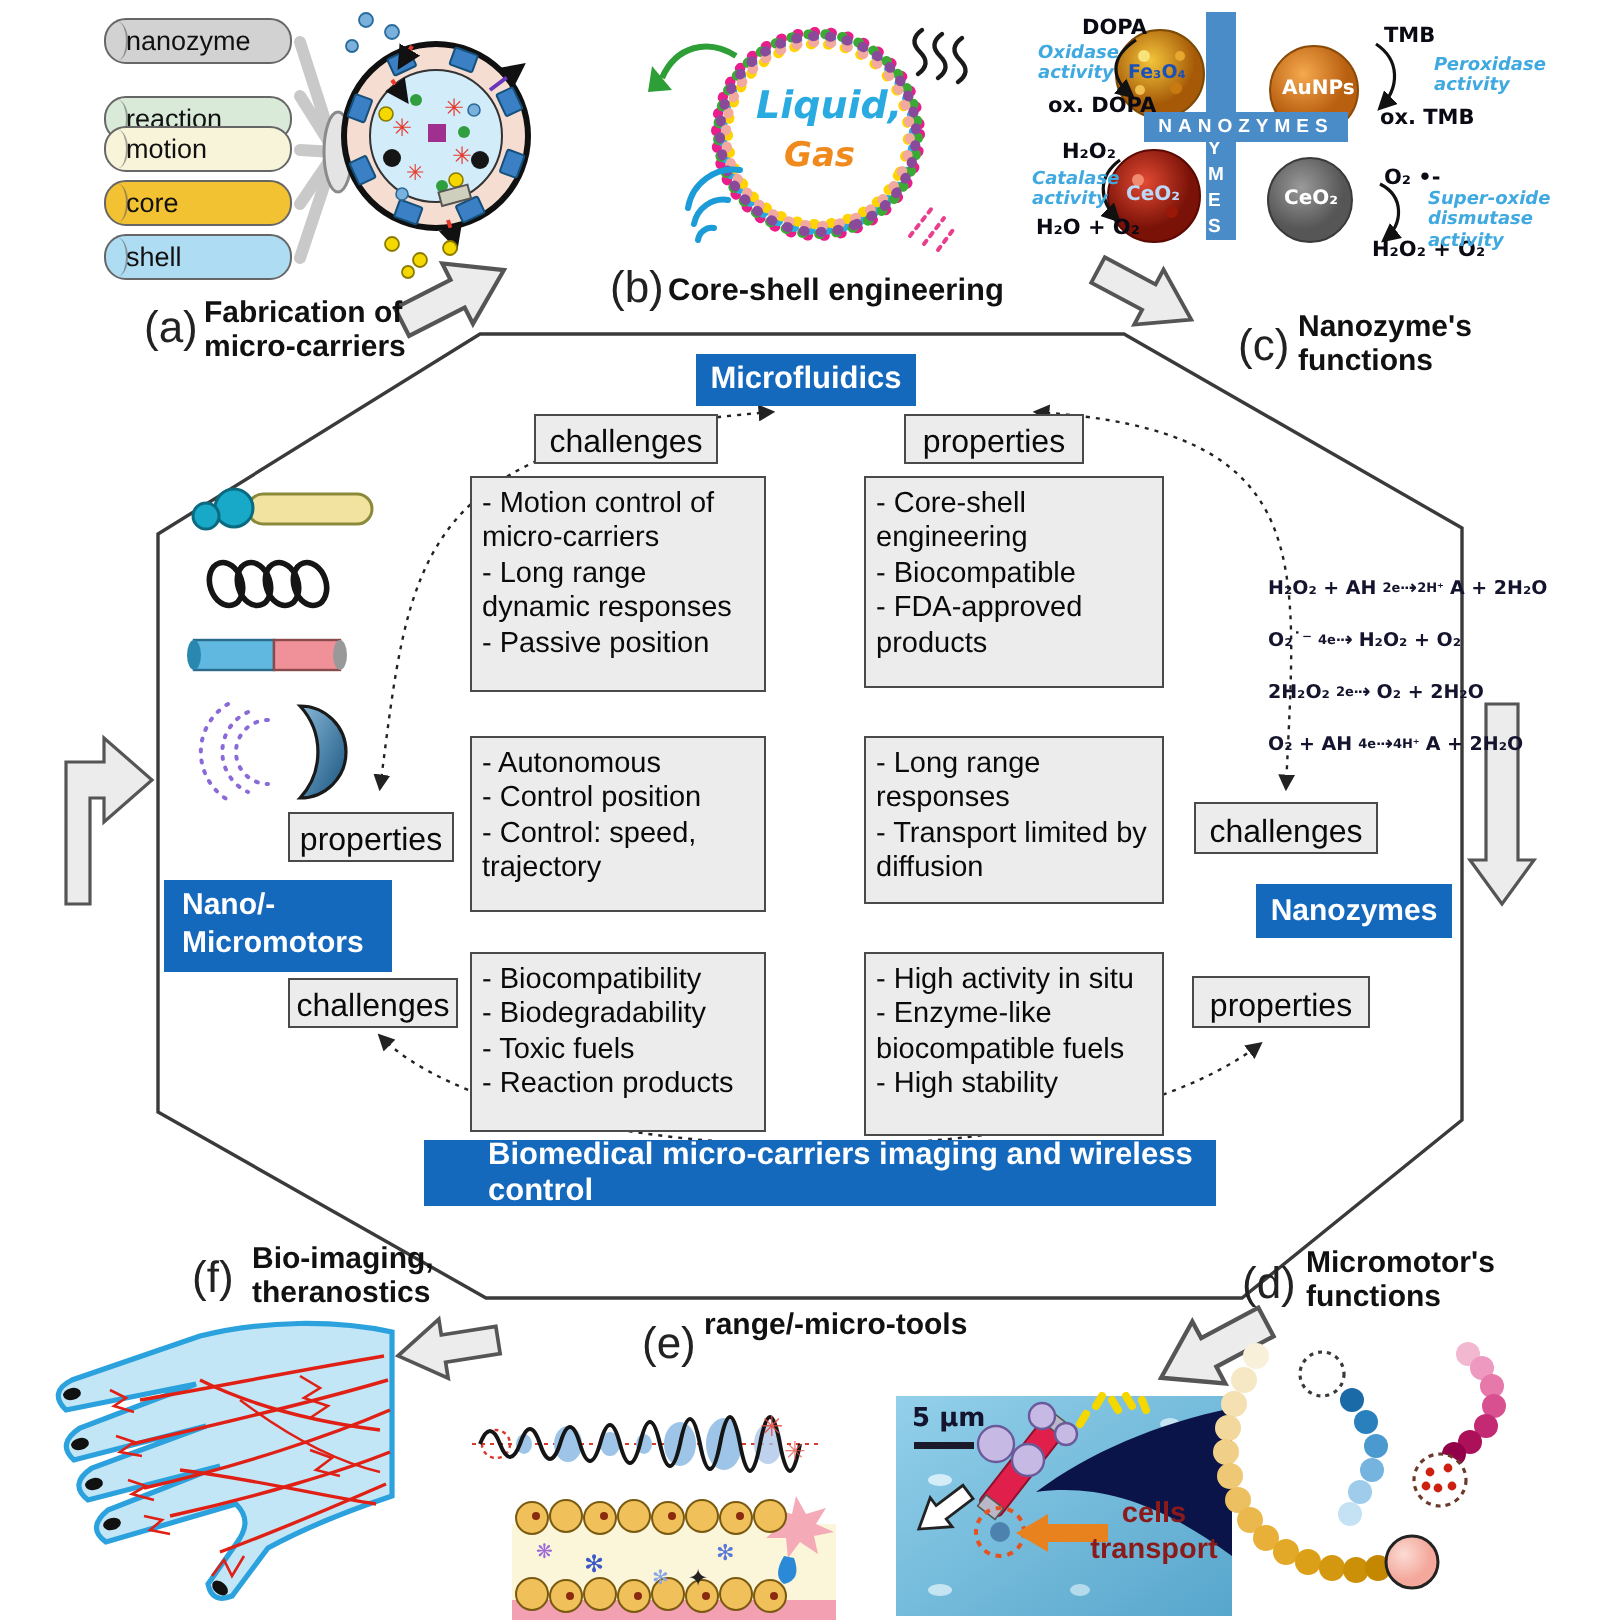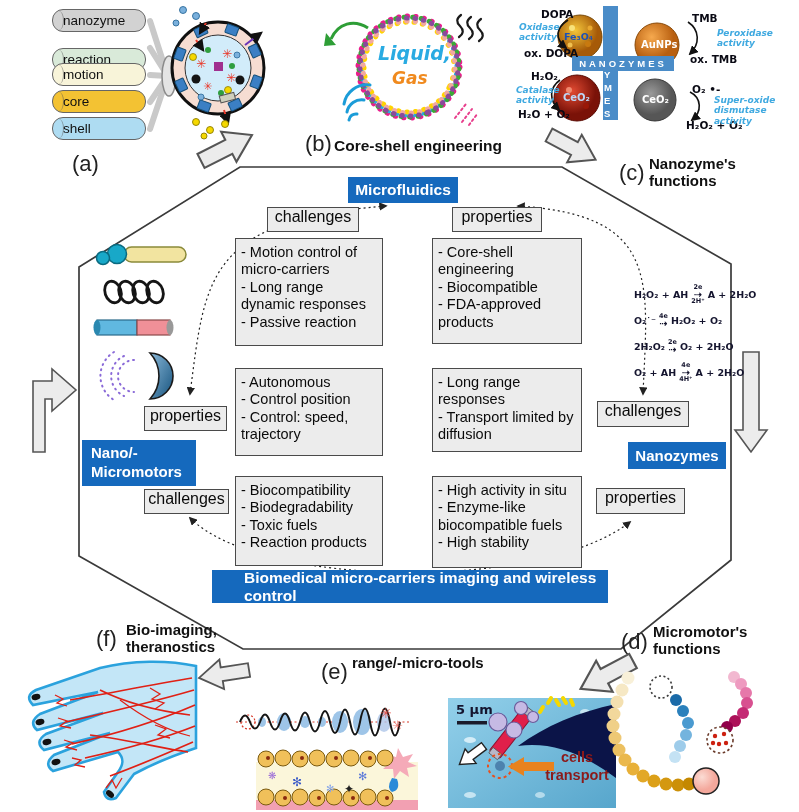--- a/index.html
+++ b/index.html
@@ -12,37 +12,37 @@
   .cap-text{font-size:15px;font-weight:700;line-height:1.12;color:#111;}
   
   .cyl{width:94px;height:23px;border:1.6px solid #666;border-radius:11px;
        display:flex;align-items:center;padding-left:10px;box-sizing:border-box;
        font-size:13.5px;font-weight:500;color:#111;}
   .cyl:after{content:"";position:absolute;left:1px;top:1px;bottom:1px;width:9px;
        border-right:1.2px solid rgba(90,90,90,.55);border-radius:50%;}
   .cyl{position:absolute;}
   
   .tag{background:#ececec;border:1.6px solid #4a4a4a;font-size:16px;
-       display:flex;align-items:flex-start;justify-content:center;box-sizing:border-box;}
+       display:flex;align-items:flex-end;justify-content:center;box-sizing:border-box;}
   .cbox{background:#ececec;border:1.8px solid #4a4a4a;font-size:14.5px;line-height:1.2;
        padding:5px 5px;box-sizing:border-box;}
   .cbox div{margin:0;}
   .blue{background:#1569bd;color:#fff;font-weight:700;display:flex;align-items:center;
         justify-content:center;box-sizing:border-box;}
   
   .crossbar{background:#4a8cc8;color:#fff;font-weight:700;position:absolute;}
   
   .chem{font-family:"DejaVu Sans",sans-serif;font-weight:700;font-size:10.5px;color:#0a0a14;white-space:nowrap;}
   .act{font-family:"DejaVu Sans",sans-serif;font-style:italic;font-weight:700;
        font-size:9px;line-height:1.15;color:#3fa9e0;}
   .ptc{font-family:"DejaVu Sans",sans-serif;font-weight:700;white-space:nowrap;}
   
   .eqrow{display:flex;align-items:center;gap:3px;height:26px;
          font-family:"DejaVu Sans",sans-serif;font-weight:700;font-size:9.5px;color:#14142e;white-space:nowrap;}
-  .eqa{display:inline-flex;flex-direction:column;align-items:center;line-height:1;}
+  .eqa{display:inline-flex;align-items:center;line-height:1;}
   .eqa .ov,.eqa .un{font-size:6.5px;}
   .eqa .ar{font-size:10px;line-height:.7;}
 </style>
 </head>
 <body>
 
 <div id="stage">
 
 <svg class="abs" style="left:0;top:0" width="799" height="812" viewBox="0 0 799 812">
   <defs>
@@ -444,20 +444,24 @@
       <span>motion</span>
     </div>
 <div class="cyl" style="left:52px;top:90px;background:#f3c233;">
       <span>core</span>
     </div>
 <div class="cyl" style="left:52px;top:117px;background:#aedcf2;">
       <span>shell</span>
     </div>
 
 <div class="abs cap-letter" style="left:72px;top:151px;">(a)</div>
+<div class="abs cap-text" style="left:102px;top:149px;">
+  <div>Fabrication of</div>
+  <div>micro-carriers</div>
+</div>
 
 <div class="abs cap-letter" style="left:305px;top:131px;">(b)</div>
 <div class="abs cap-text" style="left:334px;top:137px;font-size:15.5px;">Core-shell engineering</div>
 
 <div class="abs" style="left:378px;top:42px;font-size:19px;font-style:italic;font-weight:600;color:#29abe2;font-family:'DejaVu Sans',sans-serif;">Liquid,</div>
 <div class="abs" style="left:392px;top:68px;font-size:17px;font-style:italic;font-weight:600;color:#f08a1e;font-family:'DejaVu Sans',sans-serif;">Gas</div>
 
 <div class="abs cap-letter" style="left:619px;top:160px;">(c)</div>
 <div class="abs cap-text" style="left:649px;top:156px;">
   <div>Nanozyme's</div>
@@ -496,21 +500,21 @@
 <div class="abs tag" style="left:267px;top:207px;width:92px;height:25px;">
   <span>challenges</span>
 </div>
 <div class="abs tag" style="left:452px;top:207px;width:90px;height:25px;">
   <span>properties</span>
 </div>
 
 <div class="abs cbox" style="left:235px;top:238px;width:148px;height:108px;">
   <div>- Motion control of micro-carriers</div>
   <div>- Long range dynamic responses</div>
-  <div>- Passive reaction</div>
+  <div>- Passive position</div>
 </div>
 <div class="abs cbox" style="left:432px;top:238px;width:150px;height:106px;">
   <div>- Core-shell engineering</div>
   <div>- Biocompatible</div>
   <div>- FDA-approved products</div>
 </div>
 <div class="abs cbox" style="left:235px;top:368px;width:148px;height:88px;">
   <div>- Autonomous</div>
   <div>- Control position</div>
   <div>- Control: speed, trajectory</div>

